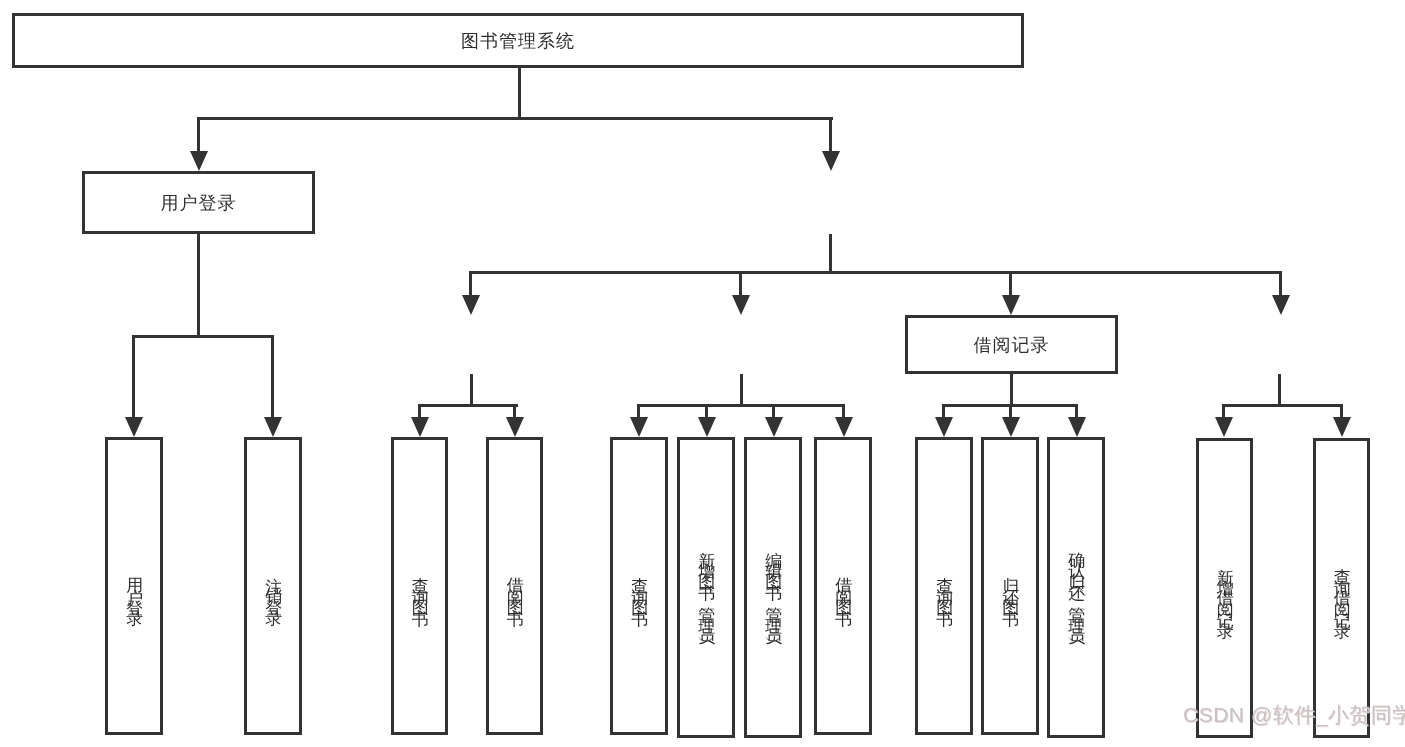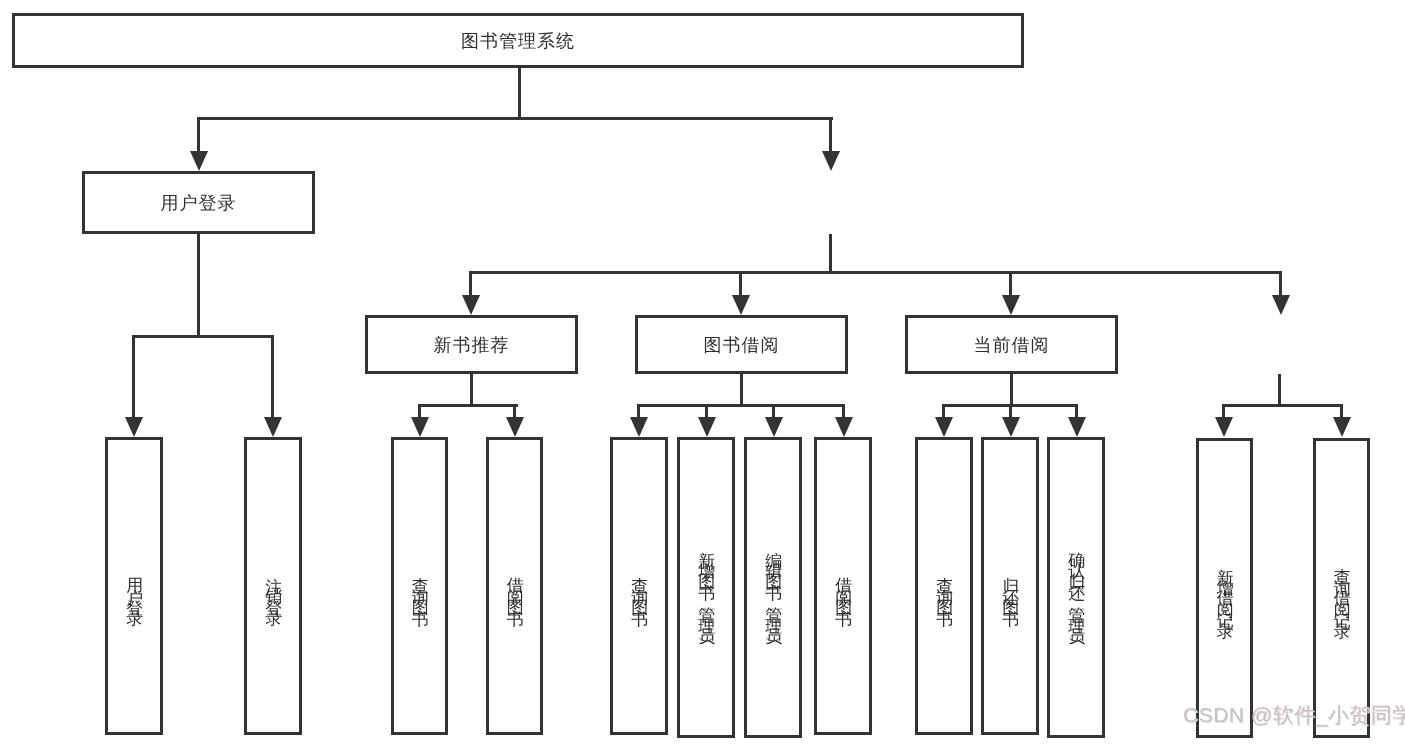--- a/index.html
+++ b/index.html
@@ -60,28 +60,22 @@
   <div class="ln" style="left:469px;top:271px;width:813px;height:3px"></div>
   <div class="ln" style="left:469px;top:271px;width:3px;height:26px"></div>
   <div class="ln" style="left:739px;top:271px;width:3px;height:26px"></div>
   <div class="ln" style="left:1009px;top:271px;width:3px;height:26px"></div>
   <div class="ln" style="left:1279px;top:271px;width:3px;height:26px"></div>
   <div class="arrow" style="left:462px;top:295px"></div>
   <div class="arrow" style="left:732px;top:295px"></div>
   <div class="arrow" style="left:1002px;top:295px"></div>
   <div class="arrow" style="left:1272px;top:295px"></div>
 
-  <div class="box" style="left:365px;top:315px;width:213px;height:59px">
-    <span class="hlabel">新书推荐</span>
-  </div>
-  <div class="box" style="left:635px;top:315px;width:213px;height:59px">
-    <span class="hlabel">图书借阅</span>
-  </div>
   <div class="box" style="left:905px;top:315px;width:213px;height:59px">
-    <span class="hlabel">当前借阅</span>
+    <span class="hlabel">借阅记录</span>
   </div>
 
   <div class="ln" style="left:470px;top:374px;width:3px;height:33px"></div>
   <div class="ln" style="left:418px;top:404px;width:100px;height:3px"></div>
   <div class="ln" style="left:418px;top:404px;width:3px;height:15px"></div>
   <div class="ln" style="left:513px;top:404px;width:3px;height:15px"></div>
   <div class="arrow" style="left:411px;top:417px"></div>
   <div class="arrow" style="left:506px;top:417px"></div>
 
   <div class="ln" style="left:740px;top:374px;width:3px;height:33px"></div>

